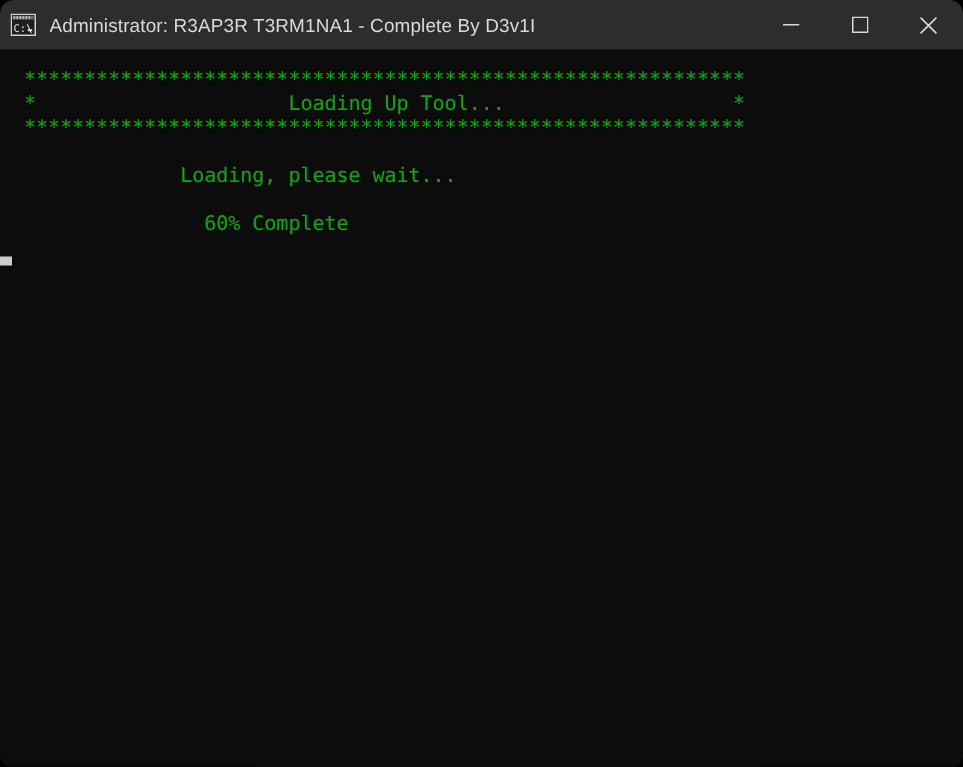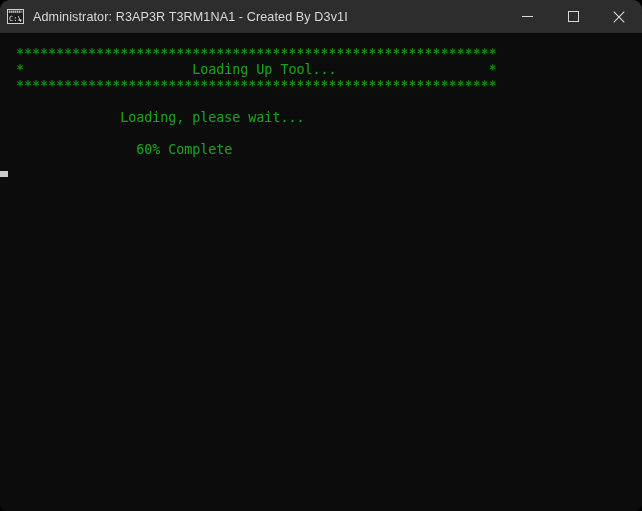--- a/index.html
+++ b/index.html
@@ -125,21 +125,21 @@
           <rect x="6" y="1.8" width="1" height="1.8"></rect>
           <rect x="8" y="1.8" width="1" height="1.8"></rect>
           <rect x="10" y="1.8" width="1" height="1.8"></rect>
           <rect x="12" y="1.8" width="1" height="1.8"></rect>
         </g>
         <text x="2" y="12" font-family="DejaVu Sans Mono, monospace" font-size="7" fill="#e8e8e8">C:\</text>
         <rect x="11.5" y="10.5" width="3" height="1.3" fill="#e8e8e8"></rect>
       </svg>
     </span>
 
-    <span class="title-text">Administrator:  R3AP3R T3RM1NA1 - Created By D3v1I</span>
+    <span class="title-text">Administrator:  R3AP3R T3RM1NA1 - Complete By D3v1I</span>
 
     <div class="caption-buttons">
 
       <div class="cap-btn">
         <span>
           <svg width="11" height="11" viewBox="0 0 11 11" xmlns="http://www.w3.org/2000/svg">
             <rect x="0" y="5" width="11" height="1" fill="#d9d9d9"></rect>
           </svg>
         </span>
       </div>

